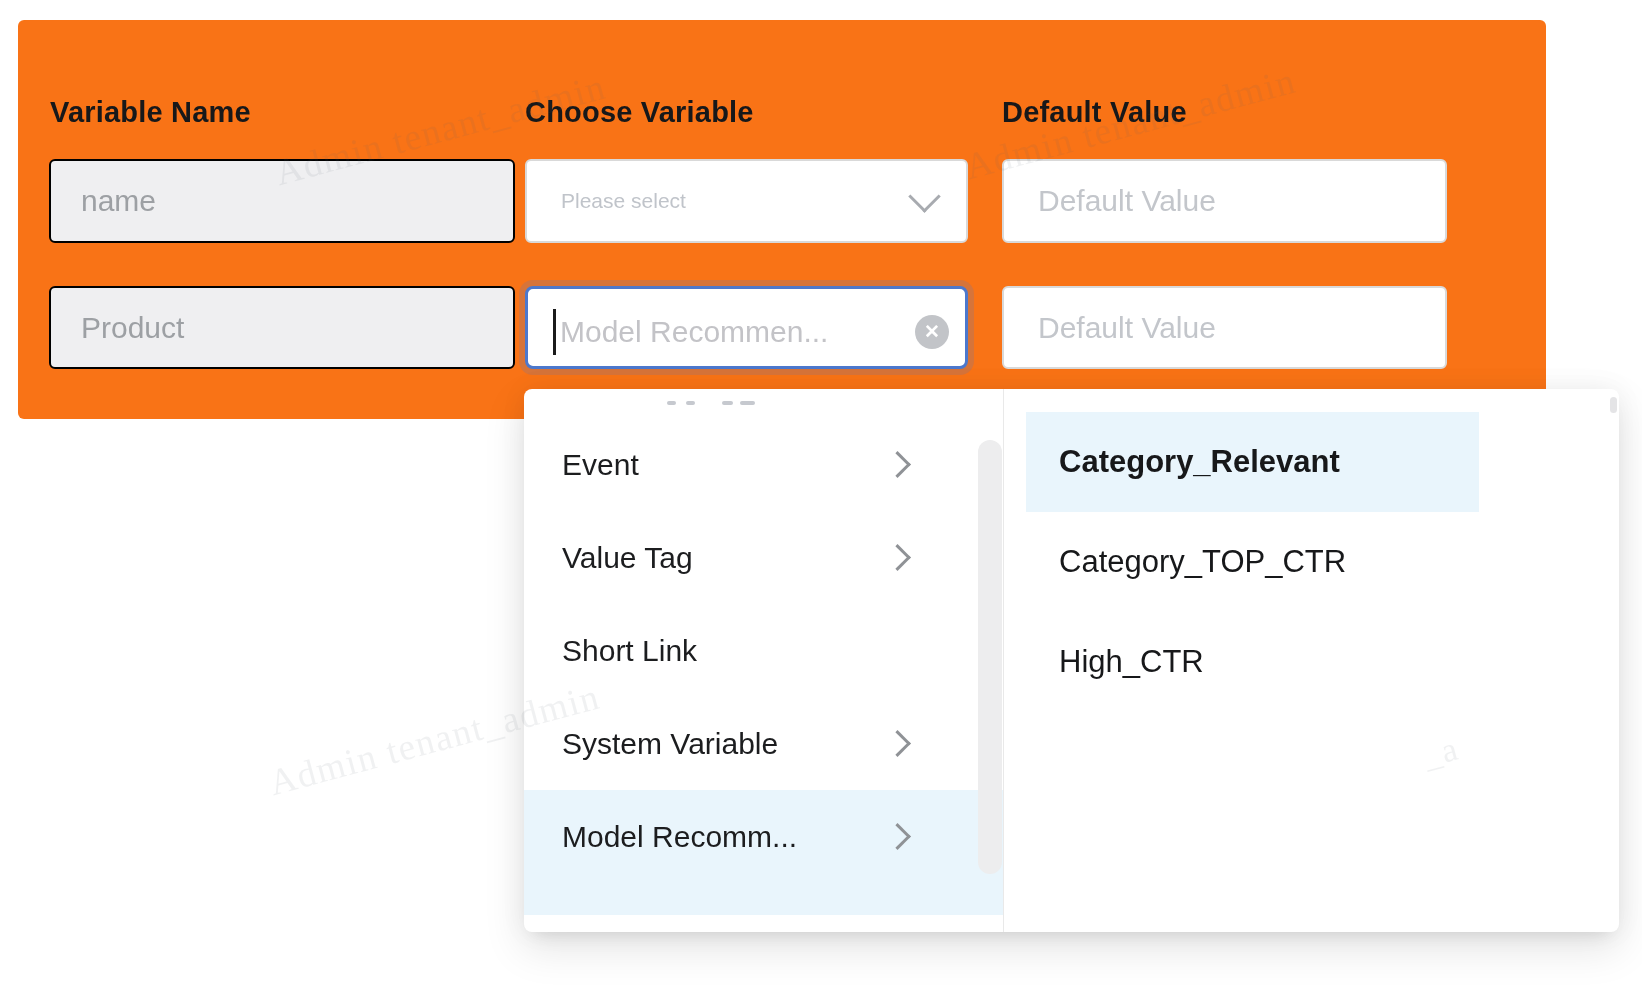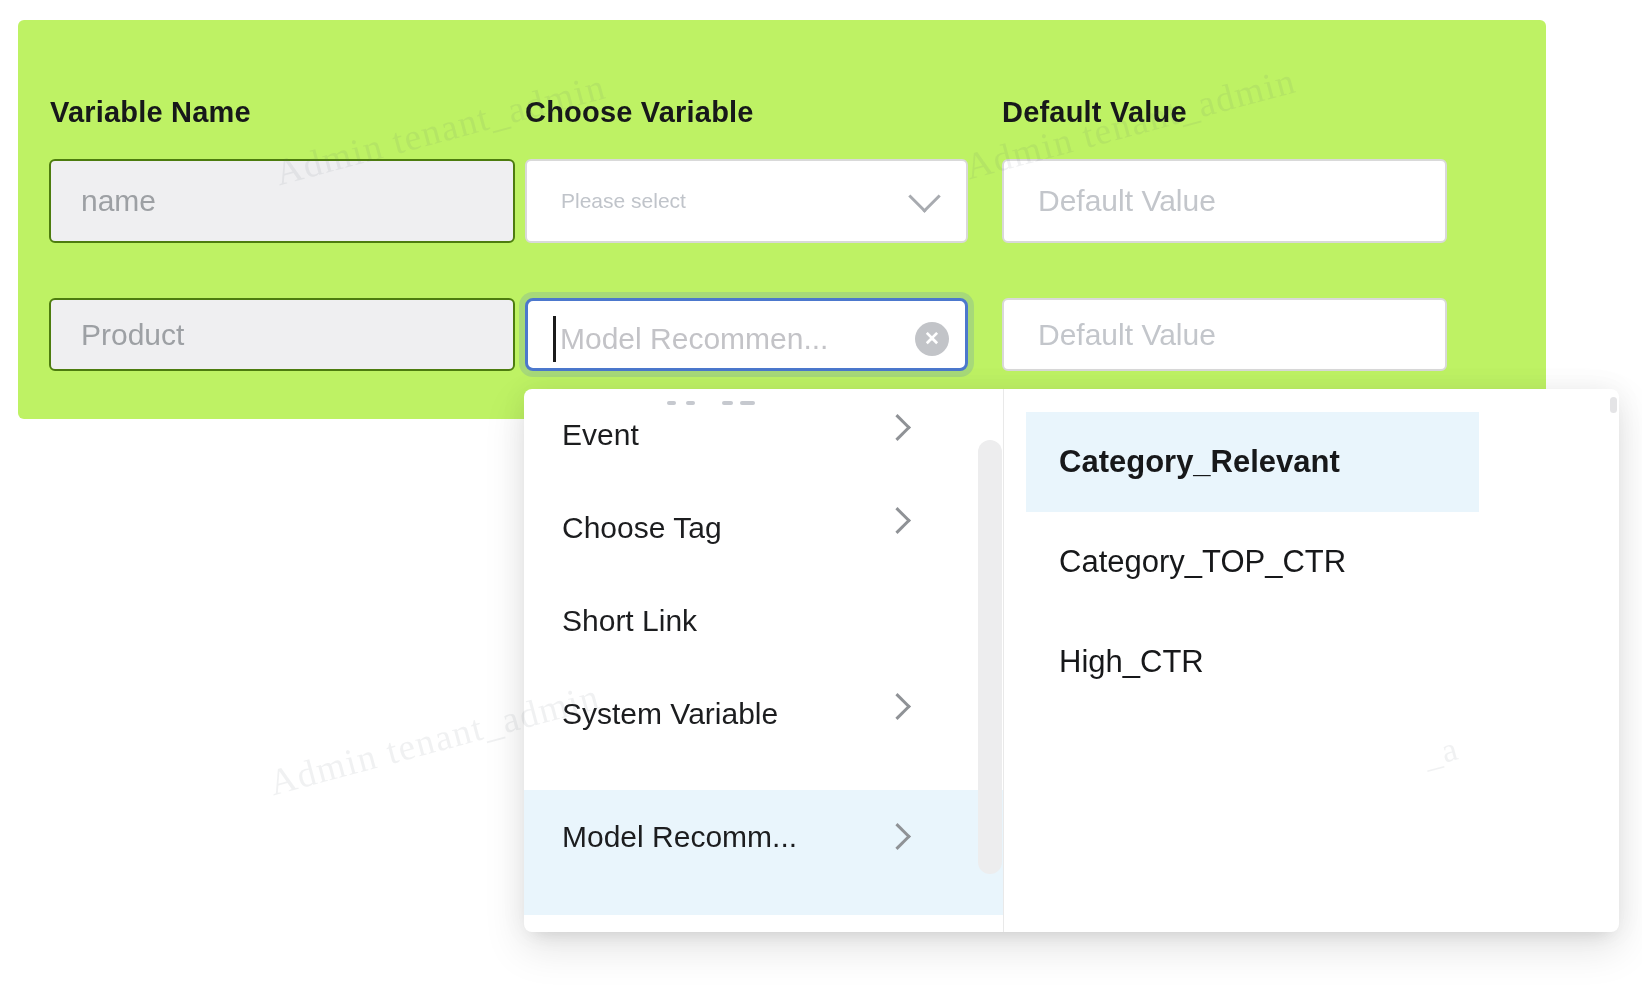--- a/index.html
+++ b/index.html
@@ -1,33 +1,33 @@
 <!DOCTYPE html>
 <html><head>
 <meta charset="utf-8">
 <style>
   html,body{margin:0;padding:0;background:#ffffff;}
   body{width:1642px;height:996px;position:relative;overflow:hidden;
        font-family:"Liberation Sans", sans-serif;-webkit-font-smoothing:antialiased;}
 
   
   .form-panel{position:absolute;left:18px;top:20px;width:1528px;height:399px;
-      background:#bef264;border-radius:6px;}
+      background:#f97316;border-radius:6px;}
   .col-label{position:absolute;top:76px;font-size:29px;font-weight:600;color:#17181a;letter-spacing:.2px;}
   .lbl-1{left:32px;}
   .lbl-2{left:507px;}
   .lbl-3{left:984px;}
 
   .field{position:absolute;box-sizing:border-box;border-radius:6px;display:flex;align-items:center;}
   .row1{top:139px;height:84px;}
-  .row2{top:278px;height:73px;}
+  .row2{top:266px;height:83px;}
 
   input.textbox{box-sizing:border-box;border-radius:6px;font-family:"Liberation Sans",sans-serif;
       font-size:30px;outline:none;}
-  .disabled-input{background:#efeff1;border:2px solid #4d7c0f;color:#9da0a4;padding:0 0 0 30px;}
+  .disabled-input{background:#efeff1;border:2px solid #000000;color:#9da0a4;padding:0 0 0 30px;}
   .plain-input{background:#ffffff;border:2px solid #d9d9d9;color:#333;padding:0 0 0 34px;}
   .plain-input::placeholder,.disabled-input::placeholder{color:#c3c6cb;opacity:1;}
 
   .c1{left:31px;width:466px;}
   .c2{left:507px;width:443px;}
   .c3{left:984px;width:445px;}
 
   
   .select-box{background:#fff;border:2px solid #d9d9d9;justify-content:space-between;
       padding:0 30px 0 34px;cursor:pointer;}
@@ -44,21 +44,21 @@
   .sel2-placeholder{font-size:30px;color:#c3c3c7;white-space:nowrap;overflow:hidden;max-width:330px;}
   .clear-btn{margin-left:auto;width:34px;height:34px;border-radius:50%;background:#c2c4c8;color:#fff;
       font-size:19px;font-weight:700;line-height:34px;text-align:center;cursor:pointer;flex:0 0 auto;}
 
   
   .cascader-popup{position:absolute;left:524px;top:389px;width:1095px;height:543px;background:#fff;
       border-radius:8px;z-index:20;display:flex;
       box-shadow:0 10px 16px -10px rgba(0,0,0,.10), 0 16px 40px 2px rgba(0,0,0,.10), 0 0 28px rgba(0,0,0,.05);}
   .menu-col{position:relative;width:480px;box-sizing:border-box;border-right:1px solid #e9e9e9;
       padding-top:29px;border-radius:8px 0 0 8px;overflow:hidden;}
-  .menu-item{height:93px;display:flex;align-items:flex-start;padding:0 0 0 38px;font-size:30px;color:#1c1d1f;cursor:pointer;}
+  .menu-item{height:93px;display:flex;align-items:center;padding:0 0 0 38px;font-size:30px;color:#1c1d1f;cursor:pointer;}
   .menu-item .chev-right{margin-left:auto;margin-right:96px;width:16px;height:16px;
       border-top:3px solid #8f9296;border-right:3px solid #8f9296;transform:rotate(45deg);flex:0 0 auto;}
   .menu-item.active{height:125px;align-items:flex-start;background:#e9f5fc;font-weight:500;}
   .menu-item.active .item-line{height:93px;display:flex;align-items:center;width:100%;gap:30px;}
   .item-line{display:flex;align-items:center;width:100%;}
   .item-line .chev-right{margin-left:auto;margin-right:96px;}
   .frag-dash{position:absolute;top:12px;height:4px;background:#c6c9cf;border-radius:2px;}
   .fd1{left:143px;width:9px;}.fd2{left:162px;width:9px;}.fd3{left:198px;width:11px;}.fd4{left:216px;width:15px;}
   .menu-scrollbar{position:absolute;right:1px;top:51px;width:24px;height:434px;background:#ededee;border-radius:12px;cursor:pointer;}
 
@@ -106,21 +106,21 @@
     <span class="frag-dash fd1"></span>
     <span class="frag-dash fd2"></span>
     <span class="frag-dash fd3"></span>
     <span class="frag-dash fd4"></span>
 
     <div class="menu-item">
       <span>Event</span>
       <span class="chev-right"></span>
     </div>
     <div class="menu-item">
-      <span>Choose Tag</span>
+      <span>Value Tag</span>
       <span class="chev-right"></span>
     </div>
     <div class="menu-item">
       <span>Short Link</span>
     </div>
     <div class="menu-item">
       <span>System Variable</span>
       <span class="chev-right"></span>
     </div>
     <div class="menu-item active">

